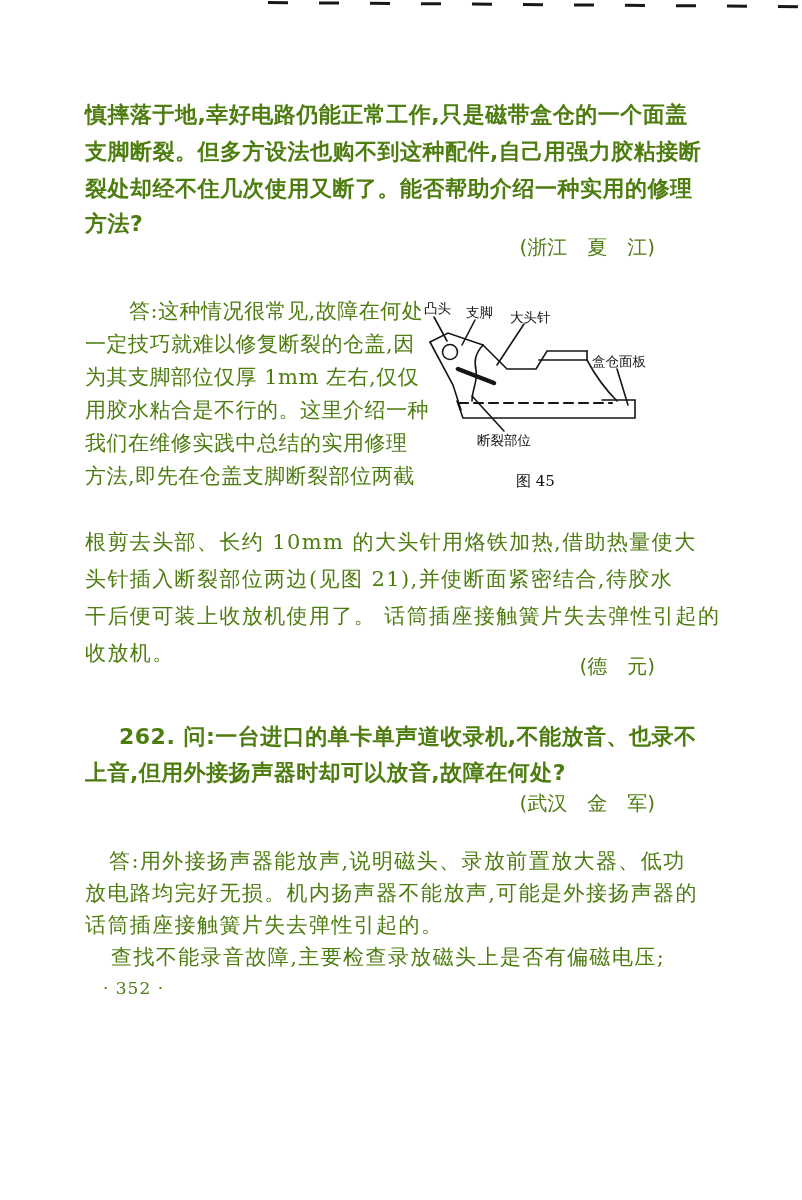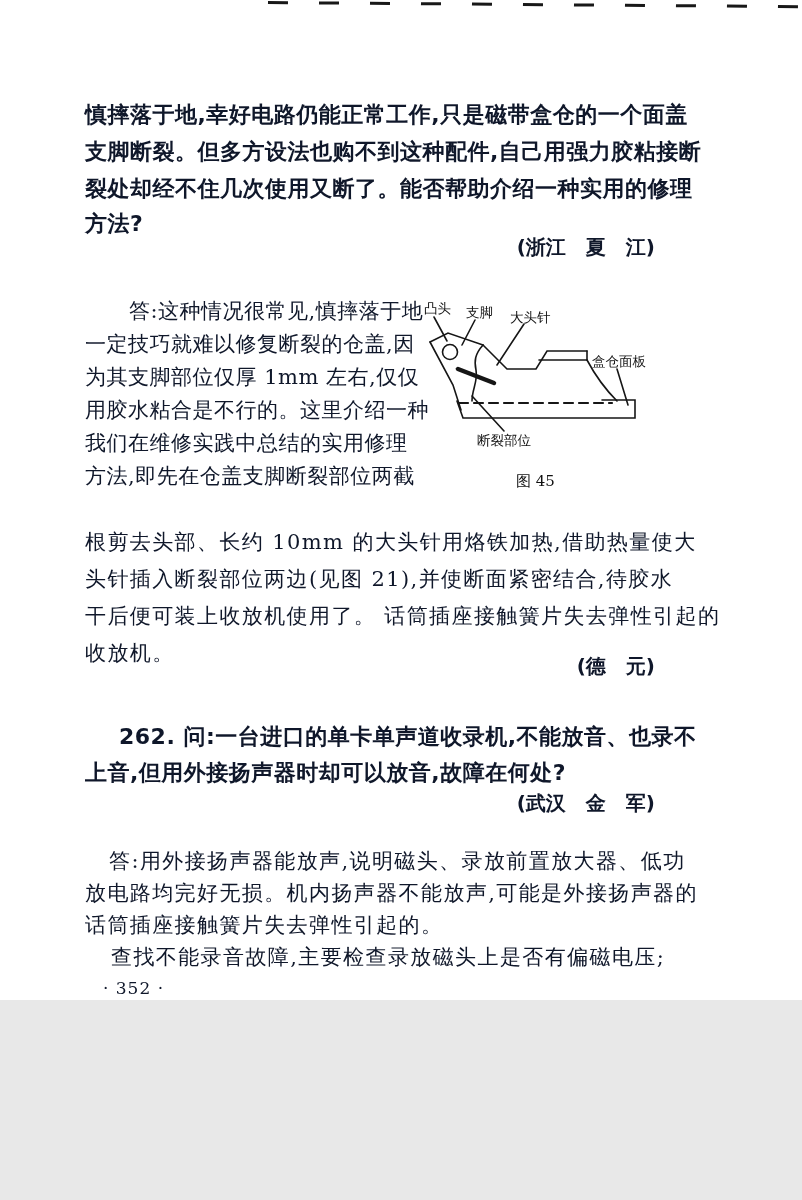--- a/index.html
+++ b/index.html
@@ -1,22 +1,22 @@
 <!DOCTYPE html>
 <html><head>
 <meta charset="utf-8">
 <style>
   html,body { margin:0; padding:0; background:#e8e8e8; }
   .page {
     position:relative;
-    width:802px; height:1000px;
+    width:802px; height:1200px;
     margin:0 auto;
     background:#ffffff;
     overflow:hidden;
-    color:#0f172a;
+    color:#4d7c0f;
   }
   .line {
     position:absolute;
     left:85px;
     white-space:pre;
     height:30px; line-height:30px;
   }
   
   .q {
     font-family:"DejaVu Sans","Liberation Sans",sans-serif;
@@ -28,21 +28,21 @@
   .a {
     font-family:"DejaVu Serif","Liberation Serif",serif;
     font-size:21px;
     letter-spacing:1.4px;
   }
   .a.narrow { letter-spacing:0.5px; }
   .attr {
     position:absolute;
     left:auto; right:147px;
     font-family:"DejaVu Sans","Liberation Sans",sans-serif;
-    font-weight:700;
+    font-weight:400;
     font-size:20px;
     white-space:pre;
     height:28px; line-height:28px;
   }
   .pageno {
     position:absolute;
     left:103px; top:978px;
     font-family:"DejaVu Serif","Liberation Serif",serif;
     font-size:17px;
     letter-spacing:1px;
@@ -93,21 +93,21 @@
     <span class="dash"></span>
     <span class="dash"></span>
   </div>
 
   <div class="line q" style="top:100px">慎摔落于地,幸好电路仍能正常工作,只是磁带盒仓的一个面盖</div>
   <div class="line q" style="top:137px">支脚断裂。但多方设法也购不到这种配件,自己用强力胶粘接断</div>
   <div class="line q" style="top:174px">裂处却经不住几次使用又断了。能否帮助介绍一种实用的修理</div>
   <div class="line q" style="top:209px">方法?</div>
   <div class="attr" style="top:233px">(浙江　夏　江)</div>
 
-  <div class="line a narrow" style="top:296px; left:129px">答:这种情况很常见,慎摔落于地</div>
+  <div class="line a narrow" style="top:296px; left:129px">答:这种情况很常见,故障在何处</div>
   <div class="line a narrow" style="top:329px">一定技巧就难以修复断裂的仓盖,因</div>
   <div class="line a narrow" style="top:362px">为其支脚部位仅厚 1mm 左右,仅仅</div>
   <div class="line a narrow" style="top:395px">用胶水粘合是不行的。这里介绍一种</div>
   <div class="line a narrow" style="top:461px">方法,即先在仓盖支脚断裂部位两截</div>
   <div class="line a narrow" style="top:428px">我们在维修实践中总结的实用修理</div>
 
   <div class="fig">
     <svg width="300" height="212" viewBox="0 0 300 212">
       <g stroke="#161616" stroke-width="1.6" fill="none" stroke-linecap="round">
 

